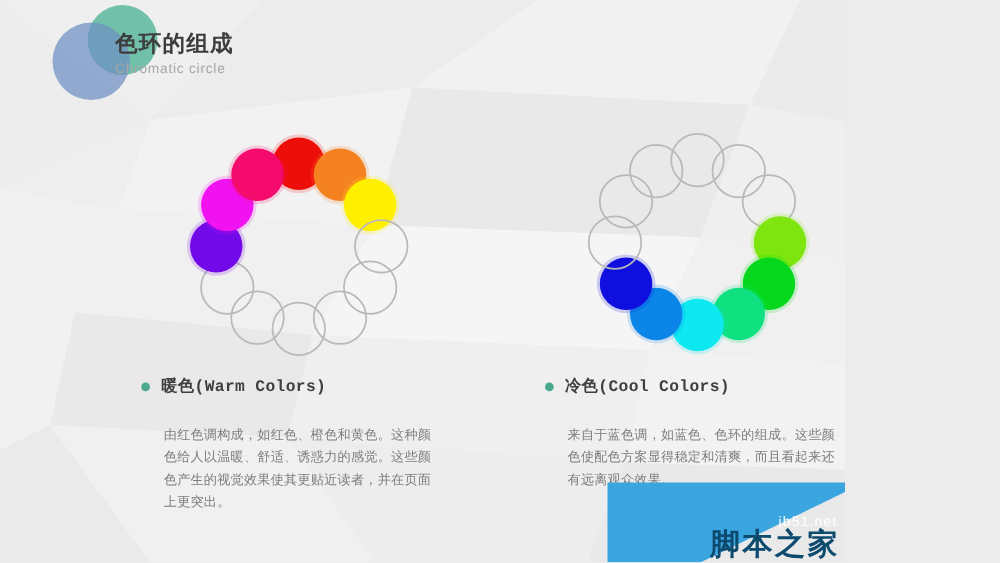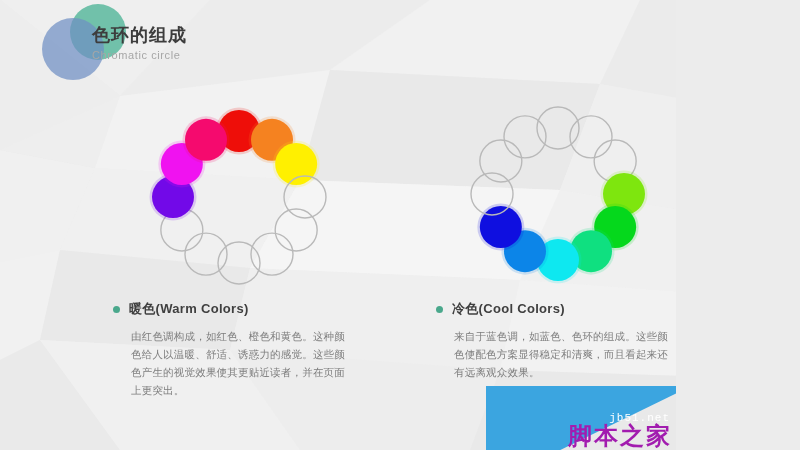--- a/index.html
+++ b/index.html
@@ -27,31 +27,31 @@
   .hdr-sub{font-size:11px;color:#a6a6a6;letter-spacing:.6px;margin-top:3px;line-height:12px;}
 
   
   .wheel{position:absolute;}
   .wheel svg{display:block;}
 
   
   .block{position:absolute;}
   .block-head{display:flex;align-items:center;gap:9px;}
   .bullet{width:7px;height:7px;border-radius:50%;background:#4aa88c;flex:0 0 auto;}
-  .block-title{font-size:13px;font-weight:bold;color:#3f3f3f;letter-spacing:.3px;}
-  .block-body{margin-top:9px;margin-left:18px;font-size:10.5px;color:#7d7d7d;
+  .block-title{font-size:13px;font-weight:bold;color:#3f3f3f;letter-spacing:.3px;font-family:Liberation Mono, monospace;}
+  .block-body{margin-top:21px;margin-left:18px;font-size:10.5px;color:#7d7d7d;
               line-height:18px;letter-spacing:.2px;width:215px;}
 
   
   .wm{position:absolute;right:0;bottom:0;width:190px;height:64px;overflow:hidden;}
   .wm-band{position:absolute;left:-20px;bottom:-46px;width:260px;height:108px;
            background:#3ba5e0;transform:rotate(-26deg);transform-origin:left bottom;}
   .wm-txt{position:absolute;right:6px;bottom:26px;color:#ffffff;font-size:11px;
-          letter-spacing:1px;font-family:Liberation Mono, monospace;}
-  .wm-cn{position:absolute;right:4px;bottom:0px;color:#a21caf;font-size:24px;
+          letter-spacing:1px;font-family:Liberation Sans, sans-serif;}
+  .wm-cn{position:absolute;right:4px;bottom:0px;color:#0c4a6e;font-size:24px;
          font-weight:bold;letter-spacing:2px;line-height:28px;}
 </style>
 </head>
 <body>
 
 <div id="slide">
 
   <svg id="poly-bg" viewBox="0 0 800 450" preserveAspectRatio="none">
     <rect x="0" y="0" width="800" height="450" fill="#eeeeee"></rect>
     <g stroke="none">

